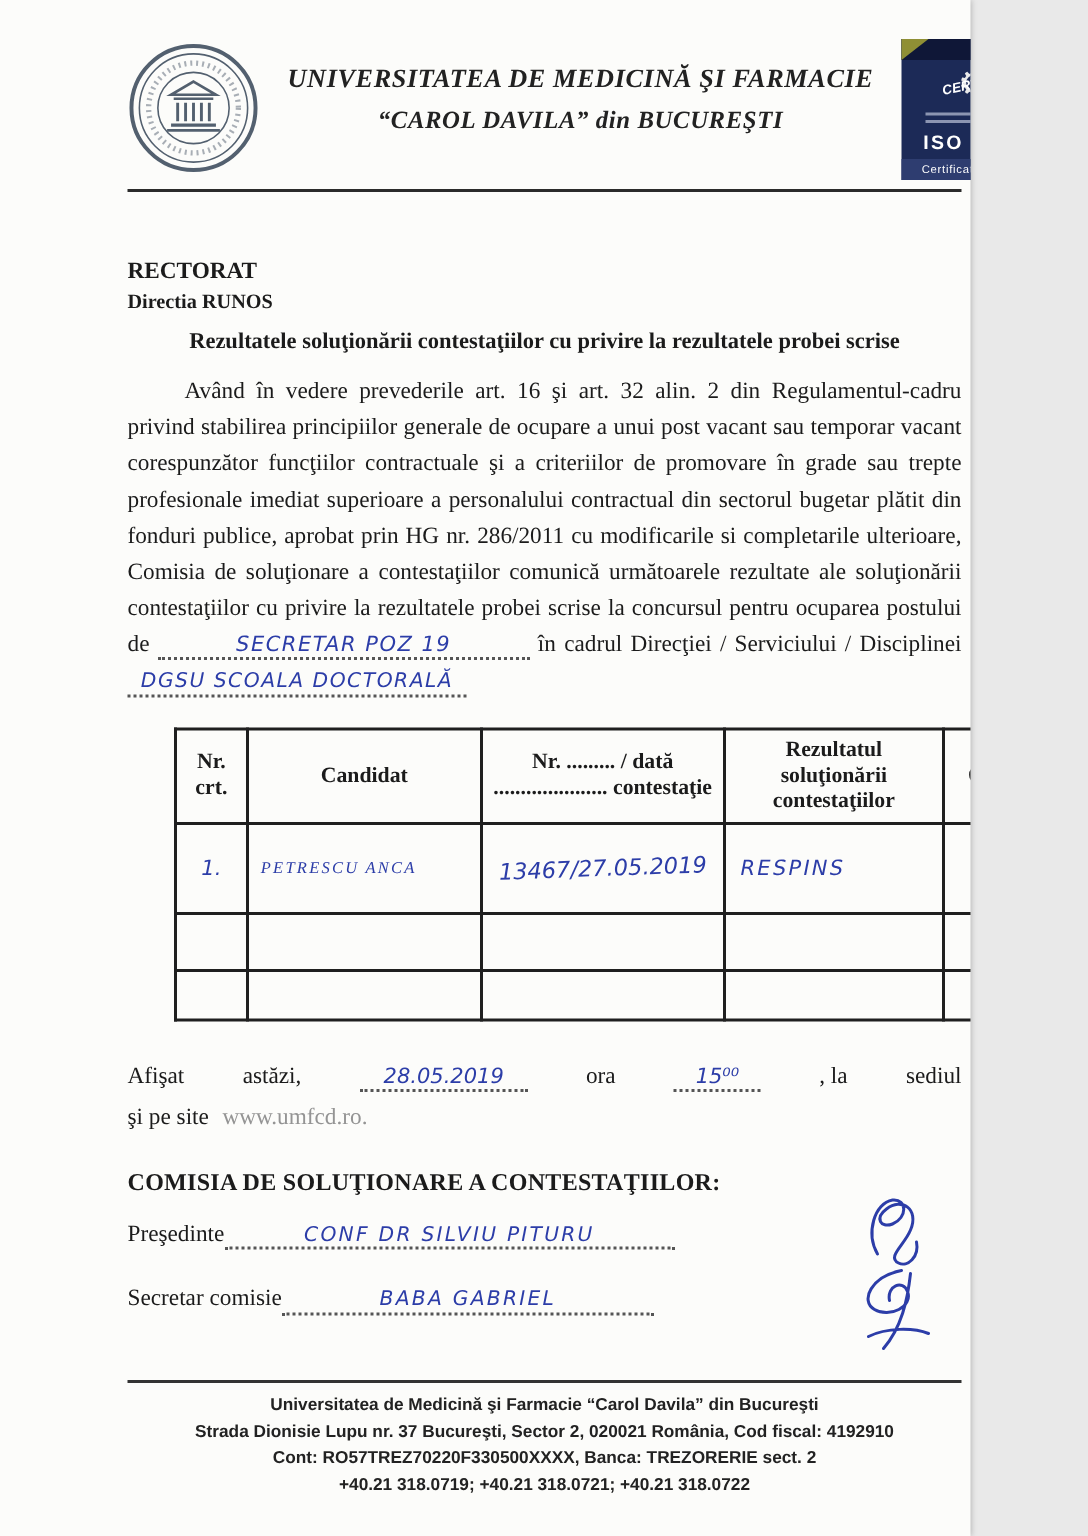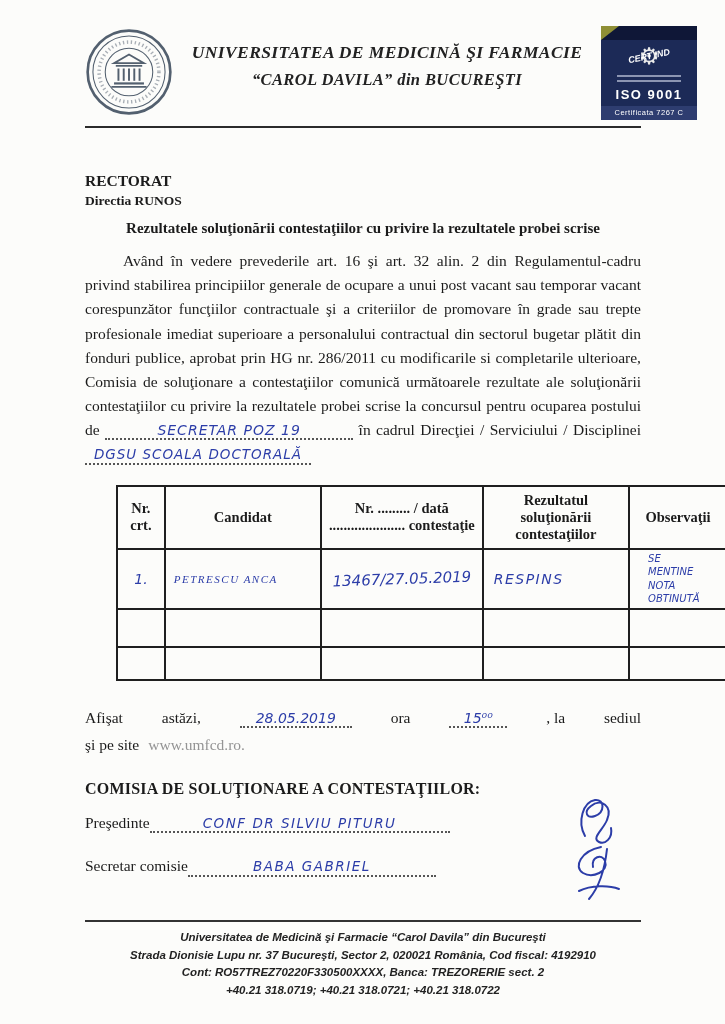--- a/index.html
+++ b/index.html
@@ -1,18 +1,18 @@
 <!DOCTYPE html>
 <html><head>
 <meta charset="utf-8">
 <style>
   * { margin:0; padding:0; box-sizing:border-box; }
   html,body { background:#e9e9e9; }
   .page {
-    width:725px; height:1024px; background:#fcfcfa; position:relative;
+    width:647px; height:1024px; background:#fcfcfa; position:relative;
     font-family:"Liberation Serif", serif; color:#1b1b1b;
     padding:24px 28px 0 85px; overflow:hidden;
     box-shadow:0 0 4px rgba(0,0,0,.25);
   }
 
   
   .header { display:flex; align-items:flex-start; width:612px; }
   .logo { flex:0 0 88px; height:88px; margin-top:4px; }
   .title-block { flex:1; text-align:center; padding-top:18px; }
   .uni1 { font-style:italic; font-weight:700; font-size:17.5px; letter-spacing:.4px; color:#222; }
@@ -73,21 +73,21 @@
   .sig-line.secr { margin-top:24px; }
   .name-line { font-size:13.5px; letter-spacing:1.5px; }
   .pres-name { width:300px; }
   .secr-name { width:248px; }
   .sig-svg { position:absolute; }
   .sig-pres { right:18px; top:-22px; }
   .sig-secr { right:10px; top:-16px; }
 
   
   .footer { position:absolute; left:85px; bottom:24px; width:556px; text-align:center;
-            font-family:"Liberation Sans",sans-serif; font-style:italic; font-weight:700;
+            font-family:"Liberation Sans",sans-serif; font-weight:700;
             font-size:11.5px; line-height:1.55; color:#222; }
   .footer-rule { border:0; border-top:2px solid #333; margin-bottom:7px; }
   .footer-site { color:#9a9a9a; font-weight:400; font-size:11px; }
 </style>
 </head>
 <body>
 
 <div class="page">
 
   <div class="header">

